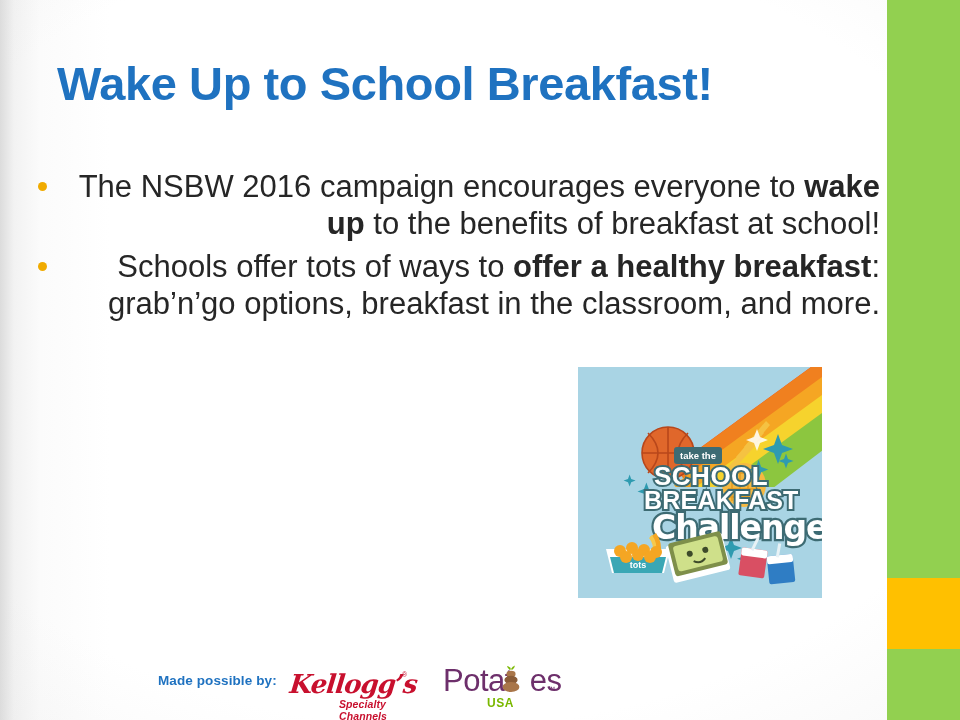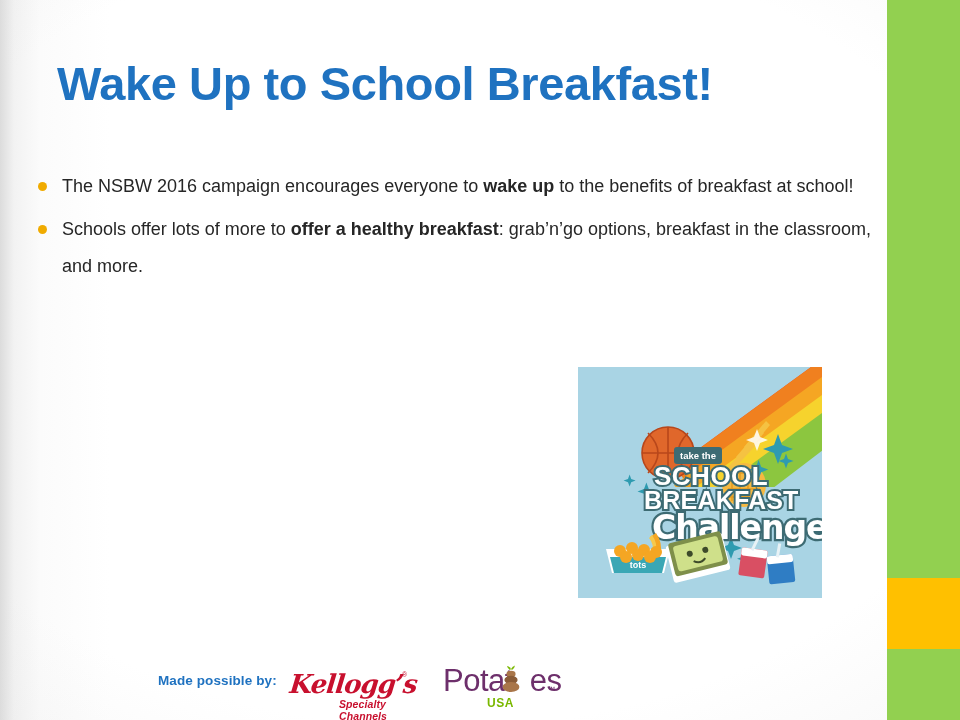--- a/index.html
+++ b/index.html
@@ -65,24 +65,25 @@
   
   #bullets {
     position: absolute;
     left: 30px;
     top: 168px;
     width: 850px;
   }
   .bullet {
     position: relative;
     padding-left: 32px;
-    font-size: 18px;
+    font-size: 31px;
     line-height: 37px;
     color: #262626;
     margin-bottom: 6px;
+    text-align: right;
   }
   .bullet-dot {
     position: absolute;
     left: 8px;
     top: 14px;
     width: 9px;
     height: 9px;
     border-radius: 50%;
     background: #f0ab00;
   }
@@ -229,21 +230,21 @@
 
   <div id="bullets">
 
     <div class="bullet">
       <span class="bullet-dot"></span>
       <span>The NSBW 2016 campaign encourages everyone to </span><b>wake up</b><span> to the benefits of breakfast at school!</span>
     </div>
 
     <div class="bullet">
       <span class="bullet-dot"></span>
-      <span>Schools offer lots of more to </span><b>offer a healthy breakfast</b><span>: grab’n’go options, breakfast in the classroom, and more.</span>
+      <span>Schools offer tots of ways to </span><b>offer a healthy breakfast</b><span>: grab’n’go options, breakfast in the classroom, and more.</span>
     </div>
 
   </div>
 
 
   <div id="challenge-img">
     <svg width="244" height="231" viewBox="0 0 244 231" xmlns="http://www.w3.org/2000/svg">
       <rect x="0" y="0" width="244" height="231" fill="#a9d4e4"></rect>
 
       <g>

